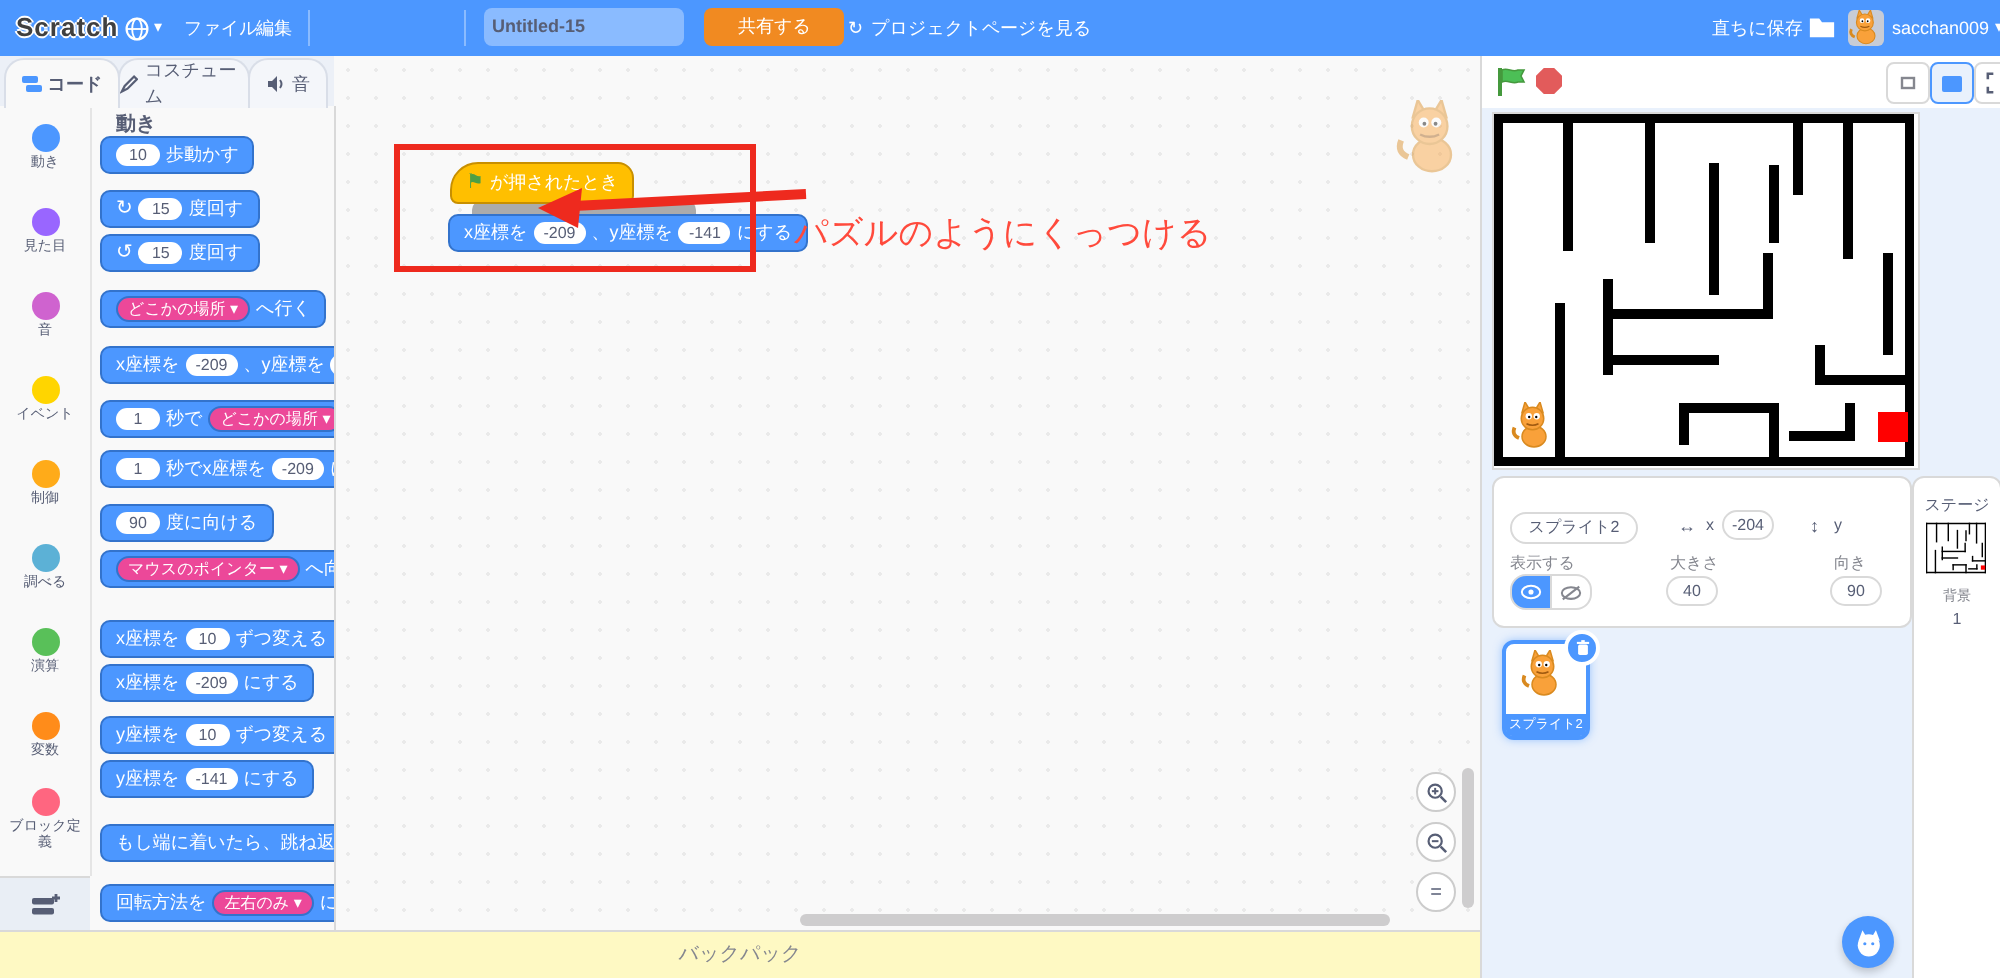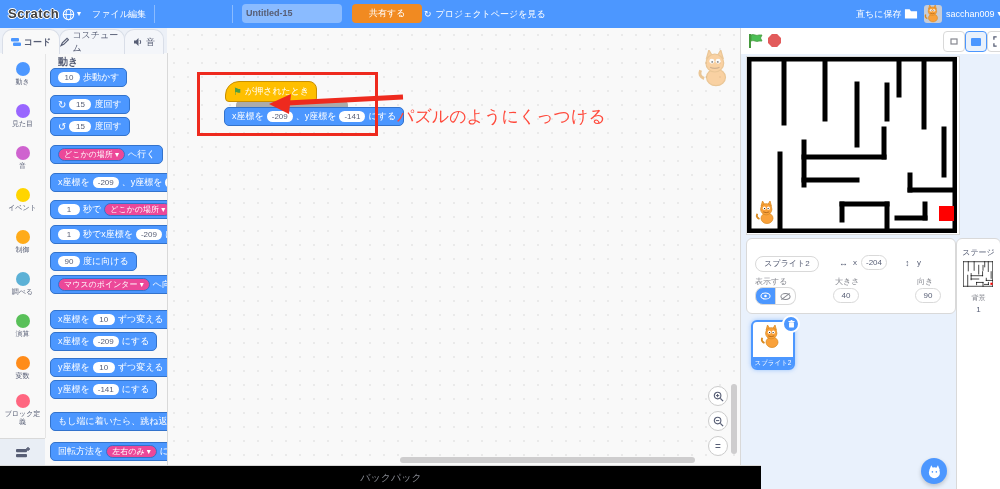--- a/index.html
+++ b/index.html
@@ -58,22 +58,22 @@
   .redrect{position:absolute;left:30px;top:44px;width:175px;height:58px;border:3px solid var(--redmark,#EE2A1E);z-index:3;pointer-events:none;}
   .arrowsvg{position:absolute;left:100px;top:62px;z-index:4;}
   .annotation{position:absolute;left:230px;top:77px;font-size:17px;z-index:4;white-space:nowrap;}
   .ghostcat{position:absolute;left:530px;top:22px;opacity:.45;}
   .zoombtn{position:absolute;left:541px;width:18px;height:18px;border-radius:50%;background:#fff;border:1px solid #CCC;
            display:flex;align-items:center;justify-content:center;cursor:pointer;color:#575E75;}
   .zin{top:358px;} .zout{top:383px;} .zreset{top:408px;font-size:10px;}
   .hscroll{position:absolute;left:233px;top:429px;width:295px;height:6px;background:#CECDCE;border-radius:3px;}
   .vscroll{position:absolute;left:564px;top:356px;width:6px;height:70px;background:#CECDCE;border-radius:3px;}
   
-  .backpack{position:absolute;left:0;top:465px;width:740px;height:24px;background:#000000;border-top:1px solid #D9D9D9;
-            text-align:center;line-height:24px;font-size:10px;color:#85878F;z-index:20;cursor:pointer;padding-left:21px;}
+  .backpack{position:absolute;left:0;top:465px;width:740px;height:24px;background:#fef9c3;border-top:1px solid #D9D9D9;
+            text-align:center;line-height:24px;font-size:10px;color:#85878F;z-index:20;cursor:pointer;}
   
   .rightpanel{position:absolute;left:740px;top:28px;width:260px;height:461px;background:var(--panelbg,#E9F1FC);border-left:1px solid #D9D9D9;z-index:10;}
   .stagecontrols{position:absolute;left:0;top:0;width:260px;height:26px;background:#FFF;}
   .flagbtn{position:absolute;left:7px;top:5px;cursor:pointer;}
   .stopbtn{position:absolute;left:27px;top:6px;width:13px;height:13px;background:#E25B5B;cursor:pointer;
            clip-path:polygon(30% 0,70% 0,100% 30%,100% 70%,70% 100%,30% 100%,0 70%,0 30%);}
   .viewbtn{position:absolute;top:3px;width:20px;height:19px;border:1px solid #D9D9D9;border-radius:4px;background:#fff;
            display:flex;align-items:center;justify-content:center;cursor:pointer;}
   .vb1{left:202px;} .vb2{left:224px;background:#E9F1FC;border-color:var(--accent,#4C97FF);} .vb3{left:246px;}
   .stagebox{position:absolute;left:5px;top:28px;width:212px;height:177px;background:#fff;border:1px solid #D9D9D9;}

